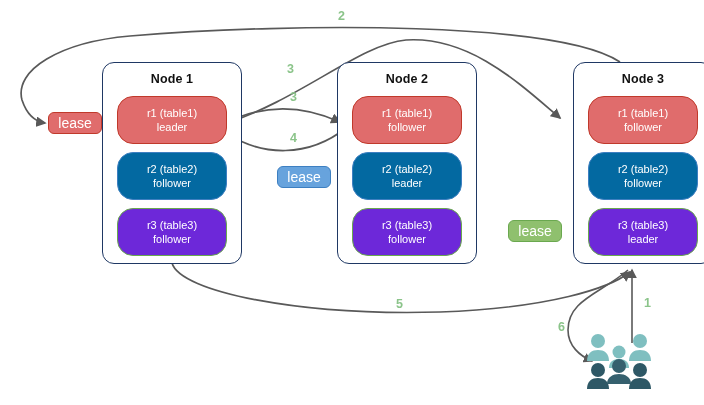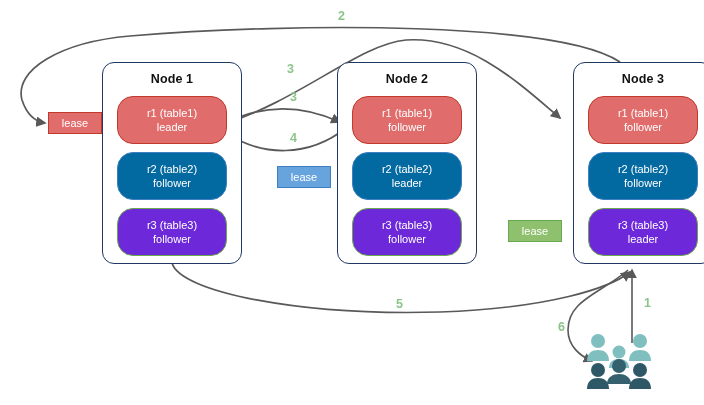--- a/index.html
+++ b/index.html
@@ -61,27 +61,27 @@
     text-align: center;
   }
   .replica.red   { background: #e06c6c; border: 1.5px solid #c0392b; }
   .replica.blue  { background: #0369a1; border: 1.5px solid #3d7fc1; }
   .replica.green { background: #6d28d9; border: 1.5px solid #6aa84f; }
   .replica .line { display: block; }
 
   .lease {
     position: absolute;
     height: 22px;
-    border-radius: 0;
+    border-radius: 6px;
     box-sizing: border-box;
     display: flex;
     align-items: center;
     justify-content: center;
     color: #ffffff;
-    font-size: 11px;
+    font-size: 14px;
     z-index: 4;
   }
   .lease.red   { background: #e06c6c; border: 1.5px solid #c0392b; }
   .lease.blue  { background: #67a3dd; border: 1.5px solid #3d7fc1; }
   .lease.green { background: #8fc06e; border: 1.5px solid #6aa84f; }
 
   .edge-label {
     position: absolute;
     color: #8bc48a;
     font-size: 12.5px;

